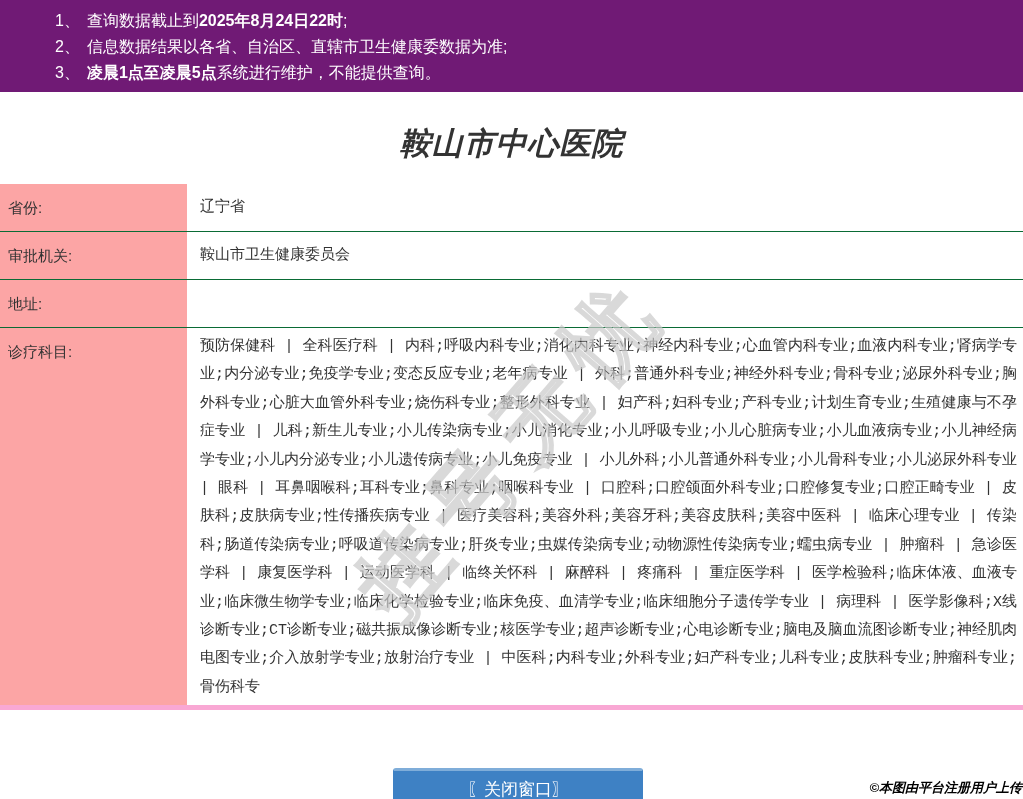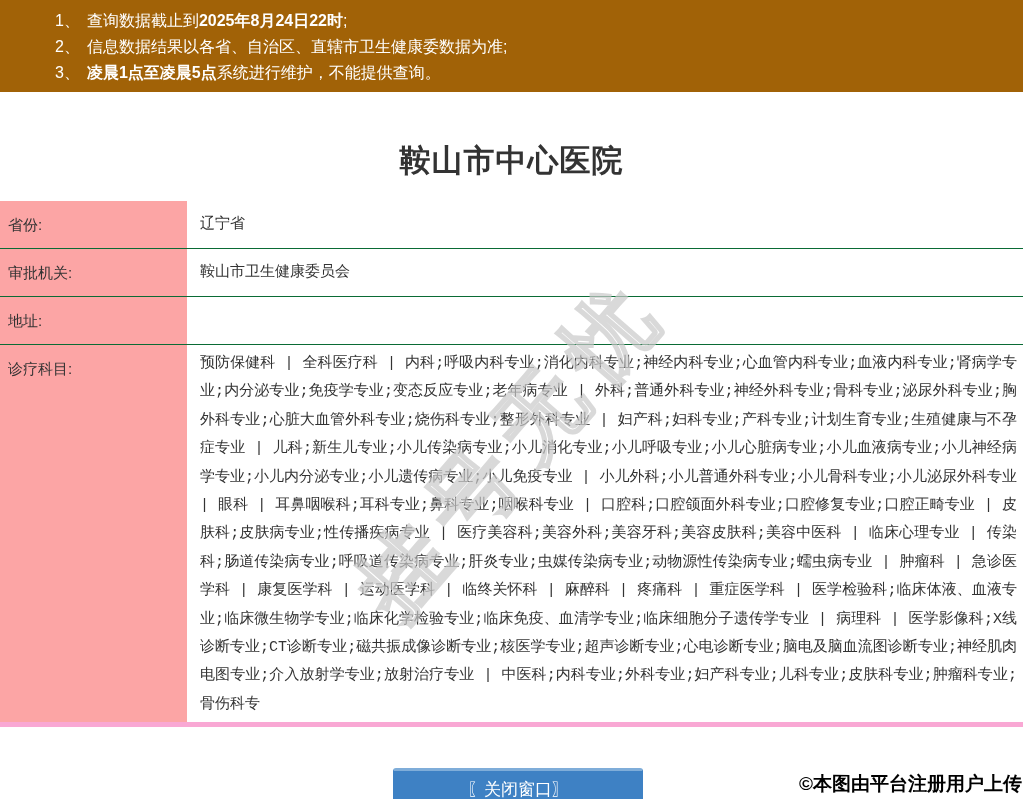--- a/index.html
+++ b/index.html
@@ -1,27 +1,27 @@
 <!DOCTYPE html>
 <html><head>
 <meta charset="utf-8">
 <style>
   * { margin:0; padding:0; box-sizing:border-box; }
   html,body { width:1023px; height:799px; overflow:hidden; background:#fff;
     font-family:"Liberation Sans","DejaVu Sans",sans-serif; position:relative; }
 
   
-  .banner { background:#a16207; height:92px; padding:8px 10px 0 55px; color:#fff; font-size:16px; }
+  .banner { background:#701a75; height:92px; padding:8px 10px 0 55px; color:#fff; font-size:16px; }
   .notice { line-height:26px; white-space:nowrap; }
   .notice .num { margin-right:7px; }
   .notice b { font-weight:bold; }
 
   
-  .title { margin-top:49px; text-align:center; font-size:31px; font-weight:bold;
-    color:#333; line-height:40px; letter-spacing:1px; }
+  .title { margin-top:32px; text-align:center; font-size:31px; font-weight:bold;
+    color:#333; line-height:40px; letter-spacing:1px;font-style:italic; }
 
   
   .info-table { margin-top:20px; width:1023px; }
   .row { display:flex; border-bottom:1px solid #0a6b35; font-size:15px; color:#333; }
   .row:last-child { border-bottom:5px solid #f9a8d4; }
   .cell-label { flex:0 0 187px; width:187px; background:#fca5a5; padding:14px 8px; line-height:19px; }
   .cell-value { flex:1; padding:14px 10px 14px 13px; line-height:19px;font-family:Liberation Mono, monospace; }
   .row-tall .cell-value { padding:5px 6px 3px 13px; line-height:28.4px; text-align:justify; }
 
   
@@ -30,22 +30,22 @@
     letter-spacing:18px; white-space:nowrap; color:transparent;
     -webkit-text-stroke:2.5px #c9c9c9; opacity:.7; pointer-events:none; z-index:9; }
 
   
   .close-btn { position:absolute; left:393px; top:768px; width:250px; height:42px;
     background:#3e81c4; border:1px solid #3e81c4; border-top:3px solid #7fadd9;
     border-radius:3px; color:#fff; font-size:17px; text-align:center; line-height:34px;
     cursor:pointer; font-family:inherit; }
 
   
-  .upload-note { position:absolute; right:1px; bottom:2px; font-size:19px; font-weight:bold; color:#000;
-    text-shadow:-1px -1px 0 #fff, 1px -1px 0 #fff, -1px 1px 0 #fff, 1px 1px 0 #fff, 0 1px 0 #fff, 0 -1px 0 #fff; }
+  .upload-note { position:absolute; right:1px; bottom:2px; font-size:13px; font-weight:bold; color:#000;
+    text-shadow:-1px -1px 0 #fff, 1px -1px 0 #fff, -1px 1px 0 #fff, 1px 1px 0 #fff, 0 1px 0 #fff, 0 -1px 0 #fff;font-style:italic; }
 </style>
 </head>
 <body>
 
 <div class="banner">
   <div class="notice">
     <span class="num">1、</span><span>查询数据截止到</span><b>2025年8月24日22时</b><span>;</span>
   </div>
   <div class="notice">
     <span class="num">2、</span><span>信息数据结果以各省、自治区、直辖市卫生健康委数据为准;</span><b></b><span></span>

